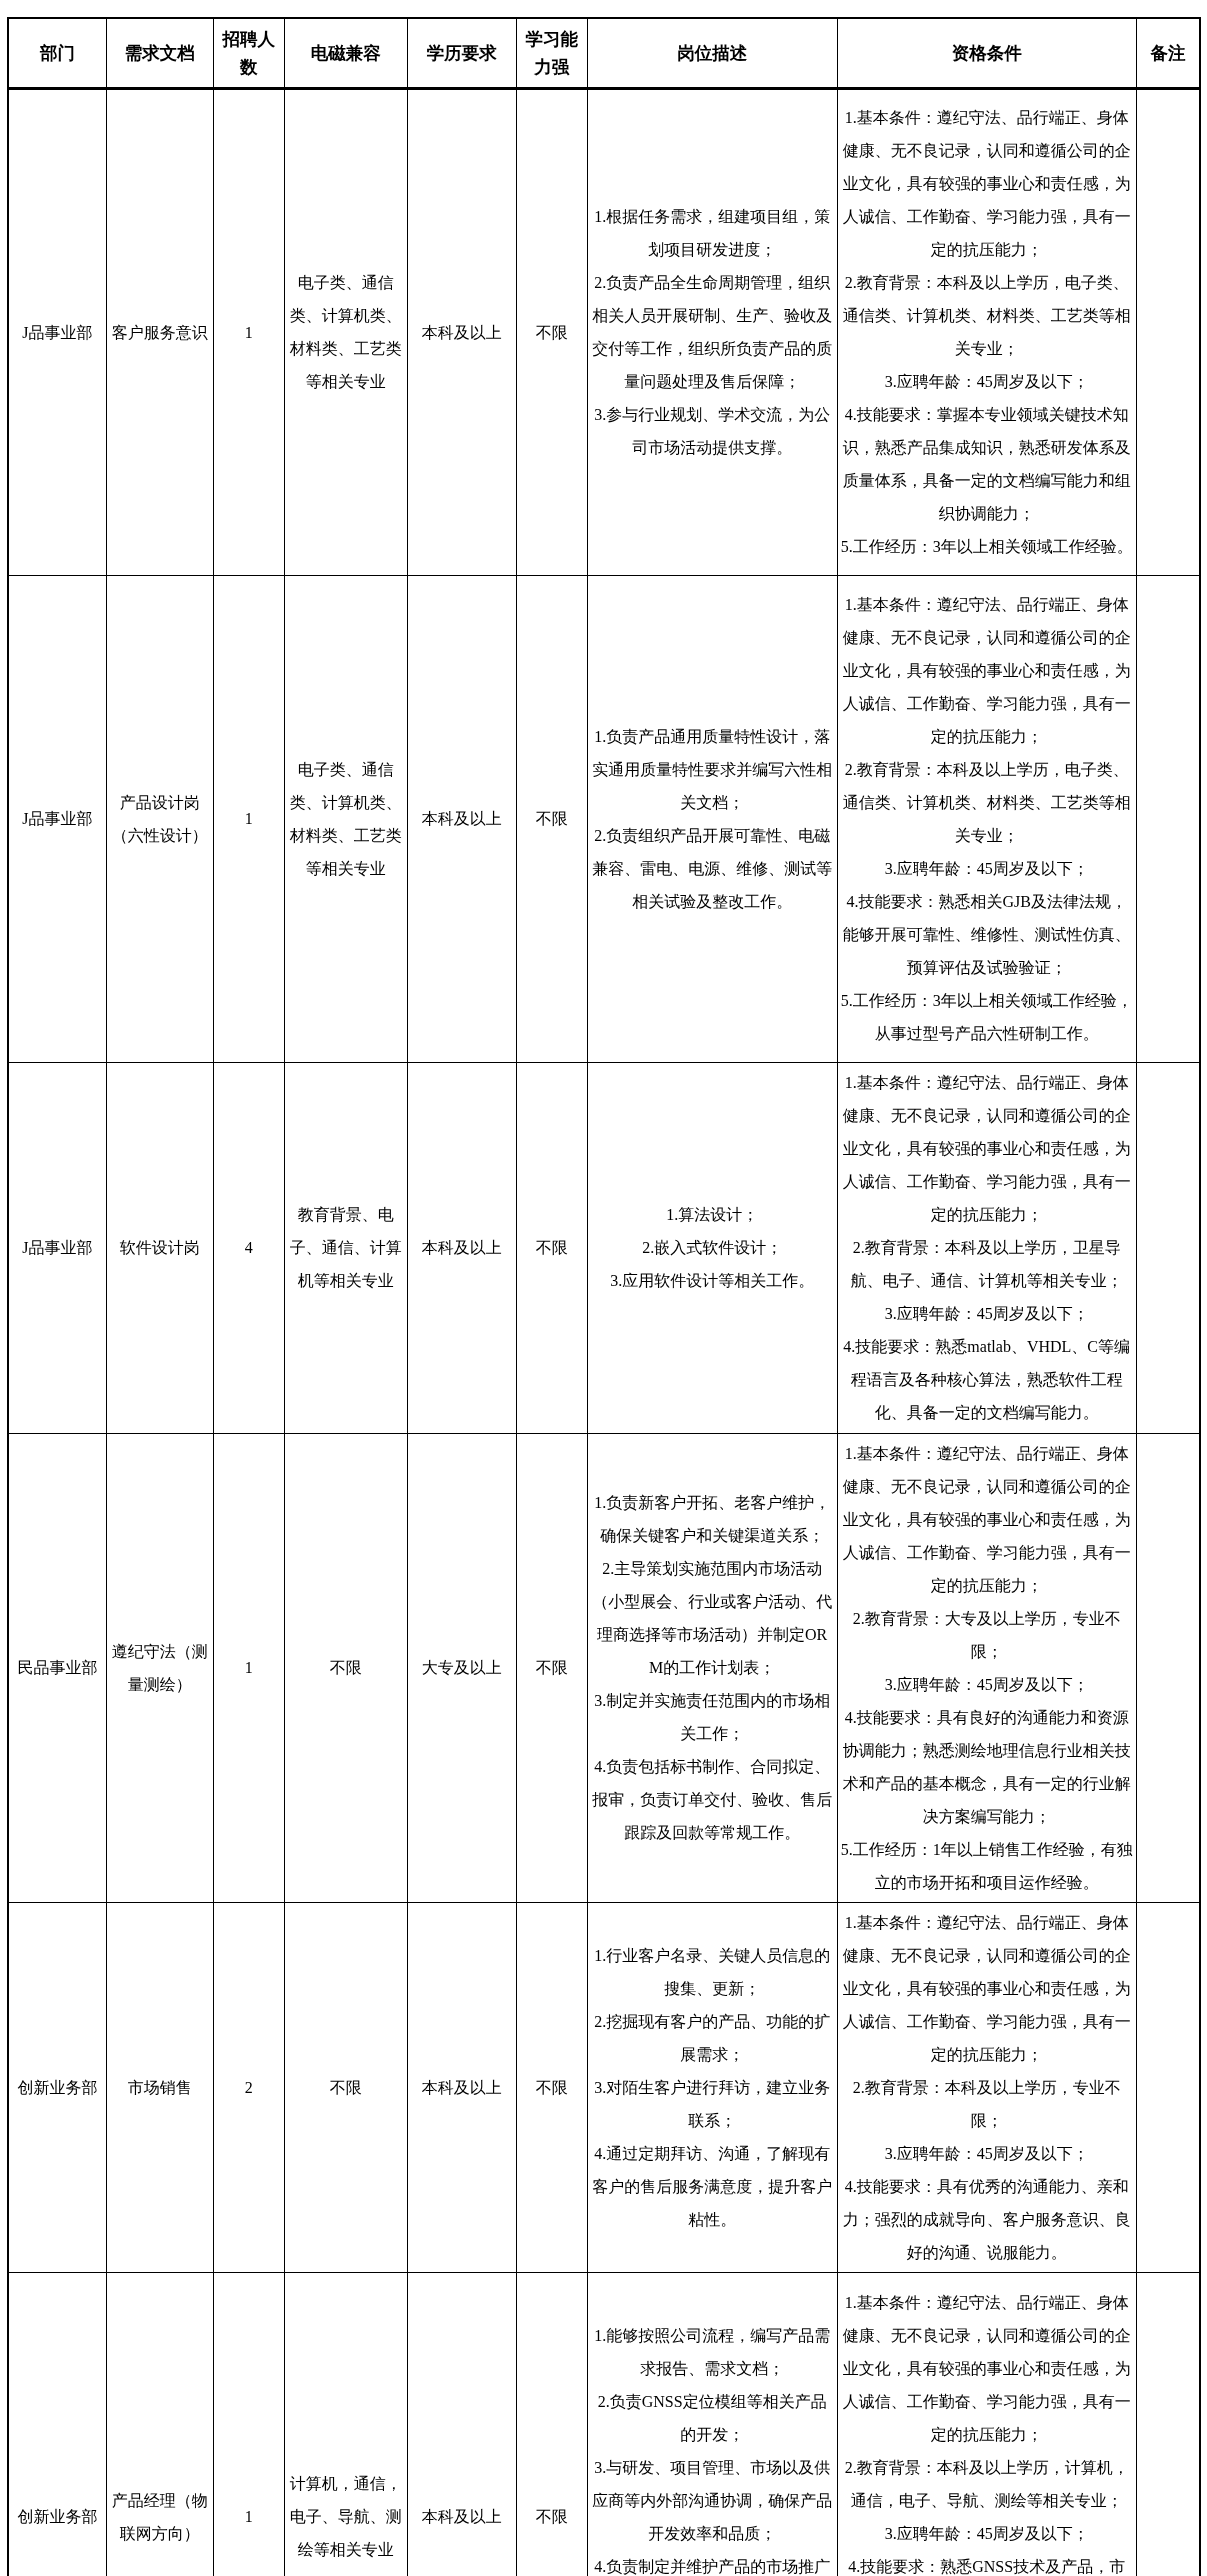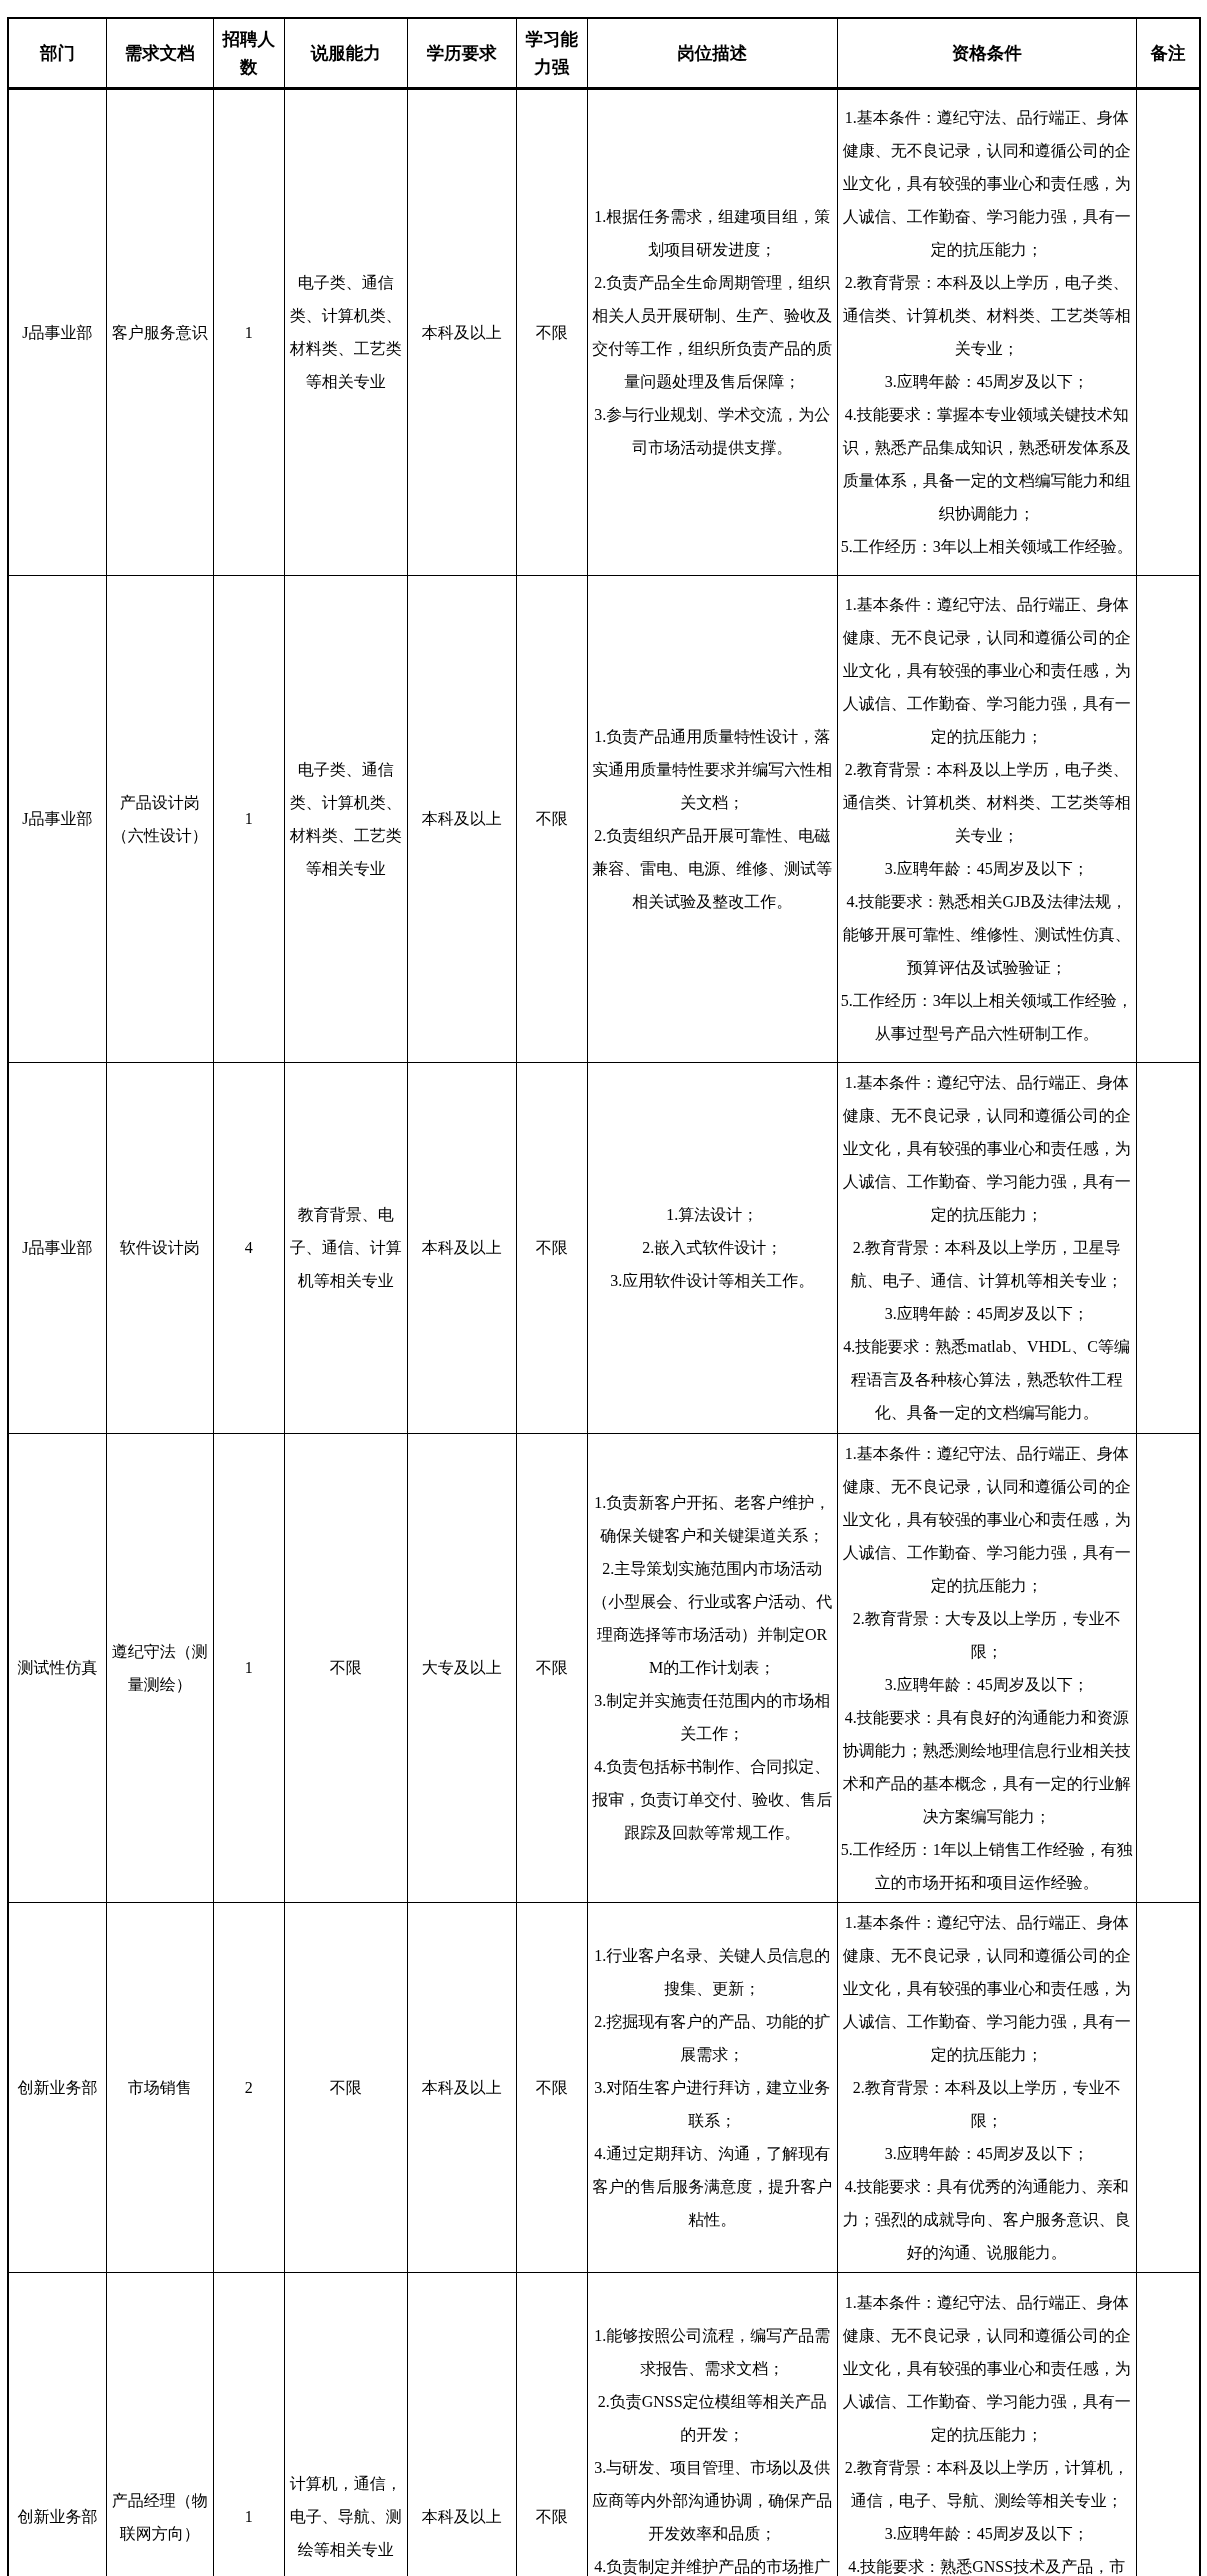--- a/index.html
+++ b/index.html
@@ -77,21 +77,21 @@
         <col class="c-pol">
         <col class="c-desc">
         <col class="c-qual">
         <col class="c-note">
     </colgroup>
     <thead>
       <tr>
         <th>部门</th>
         <th>需求文档</th>
         <th>招聘人数</th>
-        <th>说服能力</th>
+        <th>电磁兼容</th>
         <th>学历要求</th>
         <th>学习能力强</th>
         <th>岗位描述</th>
         <th>资格条件</th>
         <th>备注</th>
       </tr>
     </thead>
     <tbody>
       <tr>
         <td>J品事业部</td>
@@ -136,21 +136,21 @@
         <td>1.算法设计；
 2.嵌入式软件设计；
 3.应用软件设计等相关工作。</td>
         <td>1.基本条件：遵纪守法、品行端正、身体健康、无不良记录，认同和遵循公司的企业文化，具有较强的事业心和责任感，为人诚信、工作勤奋、学习能力强，具有一定的抗压能力；
 2.教育背景：本科及以上学历，卫星导航、电子、通信、计算机等相关专业；
 3.应聘年龄：45周岁及以下；
 4.技能要求：熟悉matlab、VHDL、C等编程语言及各种核心算法，熟悉软件工程化、具备一定的文档编写能力。</td>
         <td></td>
       </tr>
       <tr>
-        <td>测试性仿真</td>
+        <td>民品事业部</td>
         <td>遵纪守法（测量测绘）</td>
         <td>1</td>
         <td>不限</td>
         <td>大专及以上</td>
         <td>不限</td>
         <td>1.负责新客户开拓、老客户维护，确保关键客户和关键渠道关系；
 2.主导策划实施范围内市场活动（小型展会、行业或客户活动、代理商选择等市场活动）并制定ORM的工作计划表；
 3.制定并实施责任范围内的市场相关工作；
 4.负责包括标书制作、合同拟定、报审，负责订单交付、验收、售后跟踪及回款等常规工作。</td>
         <td>1.基本条件：遵纪守法、品行端正、身体健康、无不良记录，认同和遵循公司的企业文化，具有较强的事业心和责任感，为人诚信、工作勤奋、学习能力强，具有一定的抗压能力；

